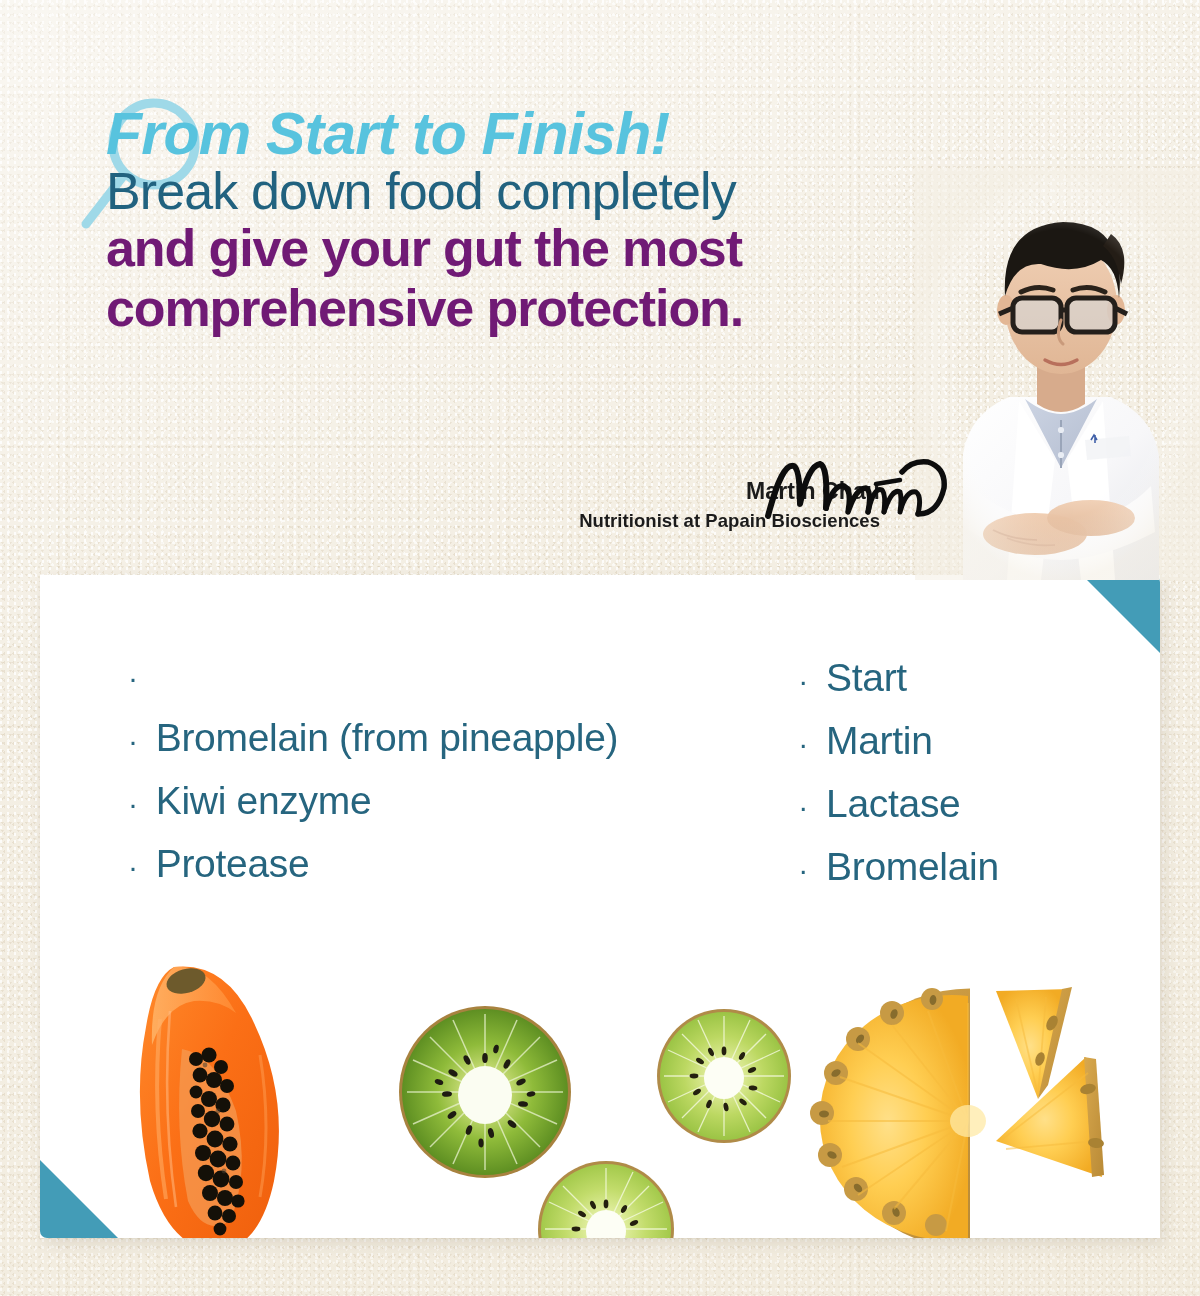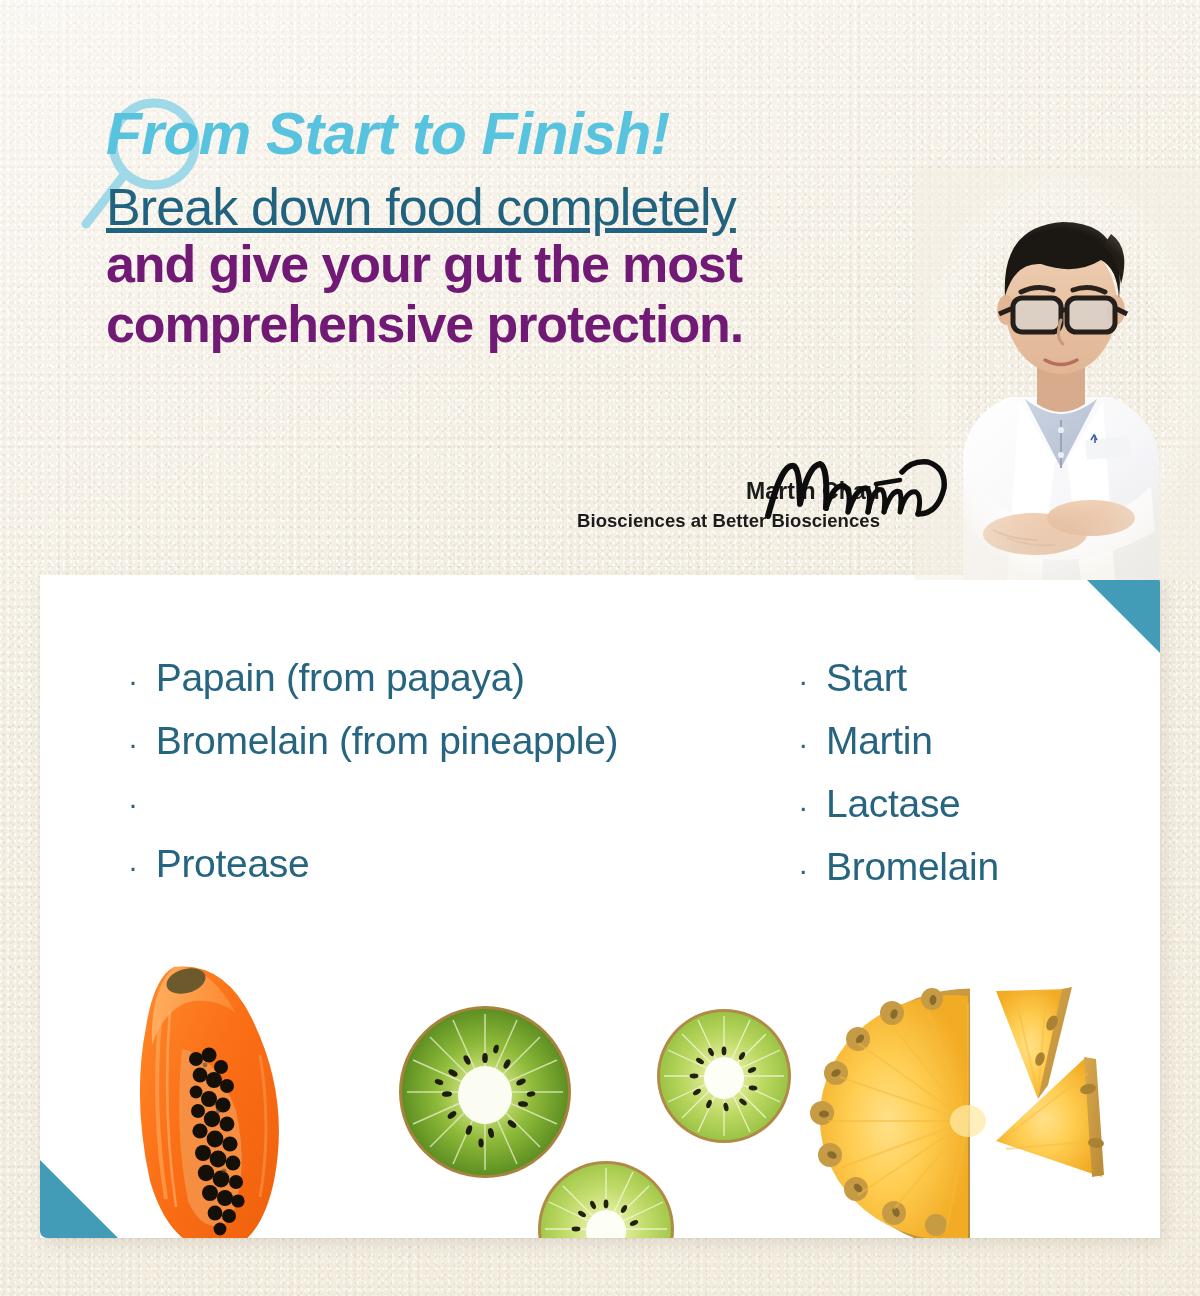--- a/index.html
+++ b/index.html
@@ -72,28 +72,27 @@
     font-size: 59px;
     line-height: 1.02;
     font-weight: 700;
     font-style: italic;
     letter-spacing: -0.8px;
     color: #58c3de;
     white-space: nowrap;
   }
 
   .line-sub {
-    margin-top: 16px;
+    margin-top: 0;
     font-size: 52px;
     line-height: 1.06;
     font-weight: 400;
     letter-spacing: -0.9px;
     color: #21627f;
     white-space: nowrap;
-    text-decoration: underline;
   }
 
   .line-bold {
     font-size: 52px;
     line-height: 1.14;
     font-weight: 700;
     letter-spacing: -1.1px;
     color: #701a75;
     white-space: nowrap;
   }
@@ -315,21 +314,21 @@
           <path d="M16 72 Q30 18 42 22 Q48 26 48 60 Q56 22 68 20 Q76 22 74 64" stroke-width="6"></path>
           <path d="M74 64 Q82 40 92 42 Q100 46 96 68 Q104 44 114 44 Q120 48 116 68" stroke-width="5.5"></path>
           <path d="M116 68 Q122 42 130 46 Q134 50 132 68" stroke-width="5"></path>
           <path d="M124 40 L148 36" stroke-width="4.5"></path>
           <path d="M132 68 Q140 44 148 48 Q150 54 148 68 Q154 46 164 48 Q170 52 166 70" stroke-width="5"></path>
           <path d="M166 70 Q186 70 192 44 Q194 24 176 18 Q160 16 150 28" stroke-width="5.5"></path>
           <circle cx="150" cy="28" r="2.4" fill="#0d0d0d" stroke="none"></circle>
         </g>
       </svg>
     </div>
-    <div class="sig-title">Biosciences at Better Biosciences</div>
+    <div class="sig-title">Nutritionist at Papain Biosciences</div>
   </div>
 
   <div class="card">
 
     <div class="corner-tr"></div>
     <div class="corner-bl"></div>
 
     <div class="fruit-layer">
 
       <svg class="fruit papaya" viewBox="0 0 205 295" aria-hidden="true">
@@ -601,28 +600,28 @@
           <ellipse cx="296" cy="162" rx="8" ry="5" fill="#a98233" transform="rotate(8 296 162)"></ellipse>
         </g>
       </svg>
     </div>
 
     <div class="enzyme-cols">
 
       <div class="enzyme-col">
         <div class="enzyme-item">
           <span class="enzyme-dot">·</span>
-          <span>Papain (from papaya)</span>
         </div>
         <div class="enzyme-item">
           <span class="enzyme-dot">·</span>
           <span>Bromelain (from pineapple)</span>
         </div>
         <div class="enzyme-item">
           <span class="enzyme-dot">·</span>
+          <span>Kiwi enzyme</span>
         </div>
         <div class="enzyme-item">
           <span class="enzyme-dot">·</span>
           <span>Protease</span>
         </div>
       </div>
 
       <div class="enzyme-col">
         <div class="enzyme-item">
           <span class="enzyme-dot">·</span>

